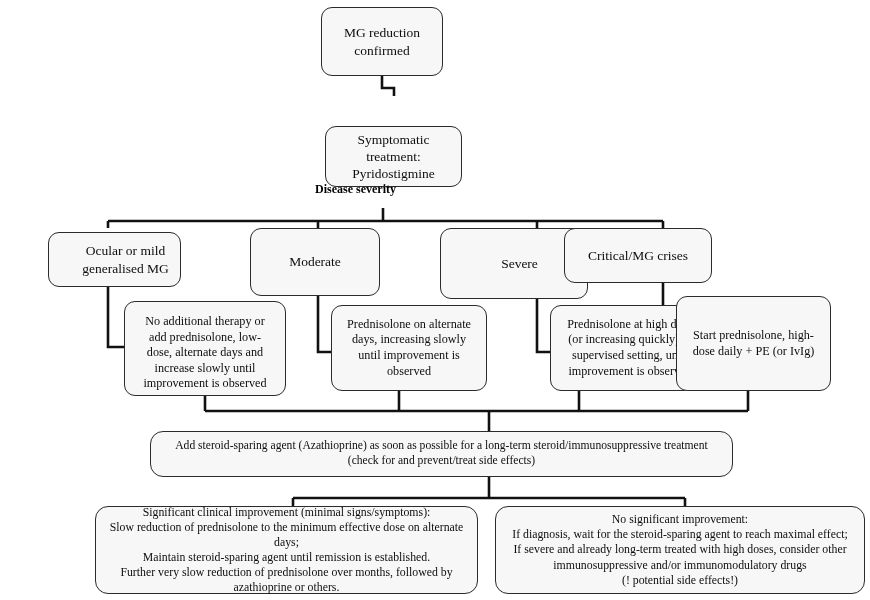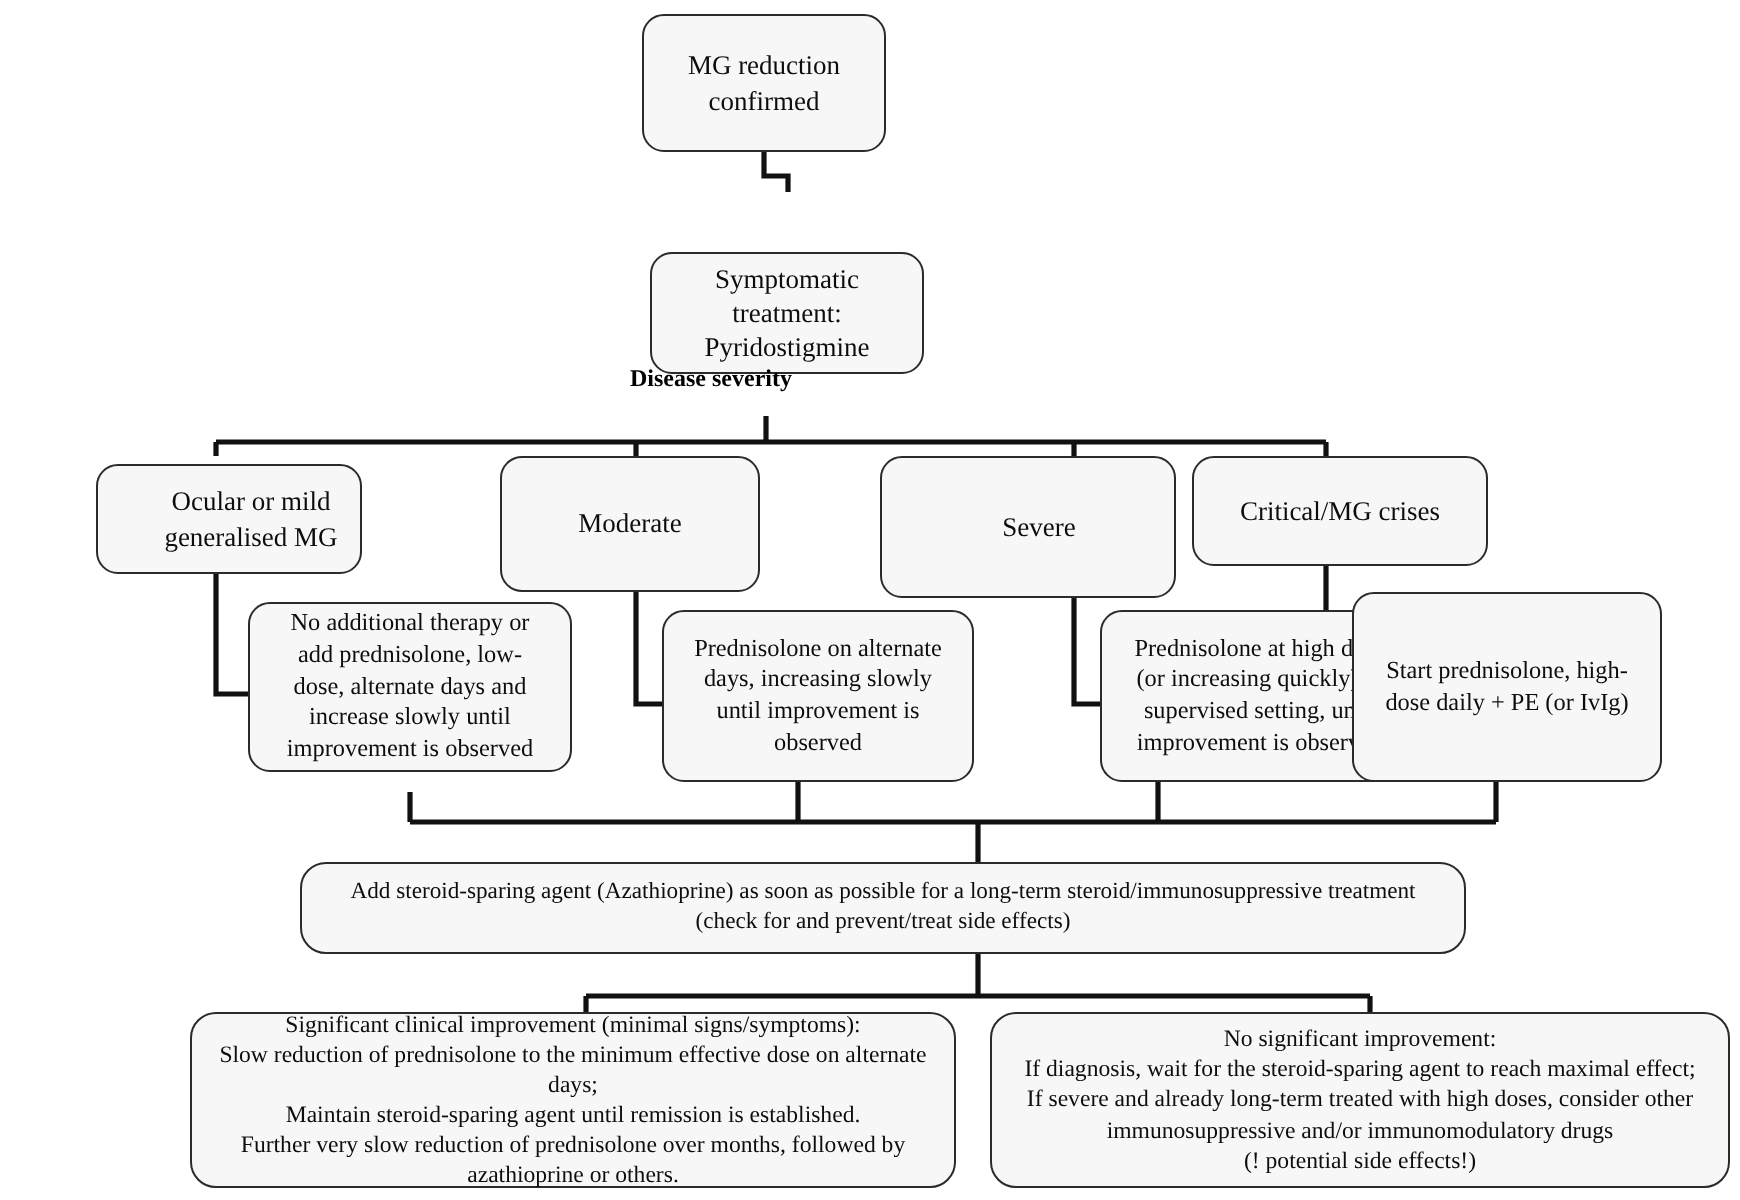--- a/index.html
+++ b/index.html
@@ -118,25 +118,25 @@
   </div>
 
   <div class="node n-sev" style="left:250px; top:228px; width:130px; height:68px;">
     <span class="txt">Moderate</span>
   </div>
 
   <div class="node n-sev" style="left:440px; top:228px; width:148px; height:71px;padding-left:17px;">
     <span class="txt">Severe</span>
   </div>
 
-  <div class="node n-sev" style="left:596px; top:228px; width:148px; height:55px;">
+  <div class="node n-sev" style="left:564px; top:228px; width:148px; height:55px;">
     <span class="txt">Critical/MG crises</span>
   </div>
 
-  <div class="node n-treat" style="left:124px; top:301px; width:162px; height:85px;">
+  <div class="node n-treat" style="left:124px; top:301px; width:162px; height:95px;align-items:flex-end;">
     <span class="txt">No additional therapy or
 add prednisolone, low-
 dose, alternate days and
 increase slowly until
 improvement is observed</span>
   </div>
 
   <div class="node n-treat" style="left:331px; top:305px; width:156px; height:86px;">
     <span class="txt">Prednisolone on alternate
 days, increasing slowly

